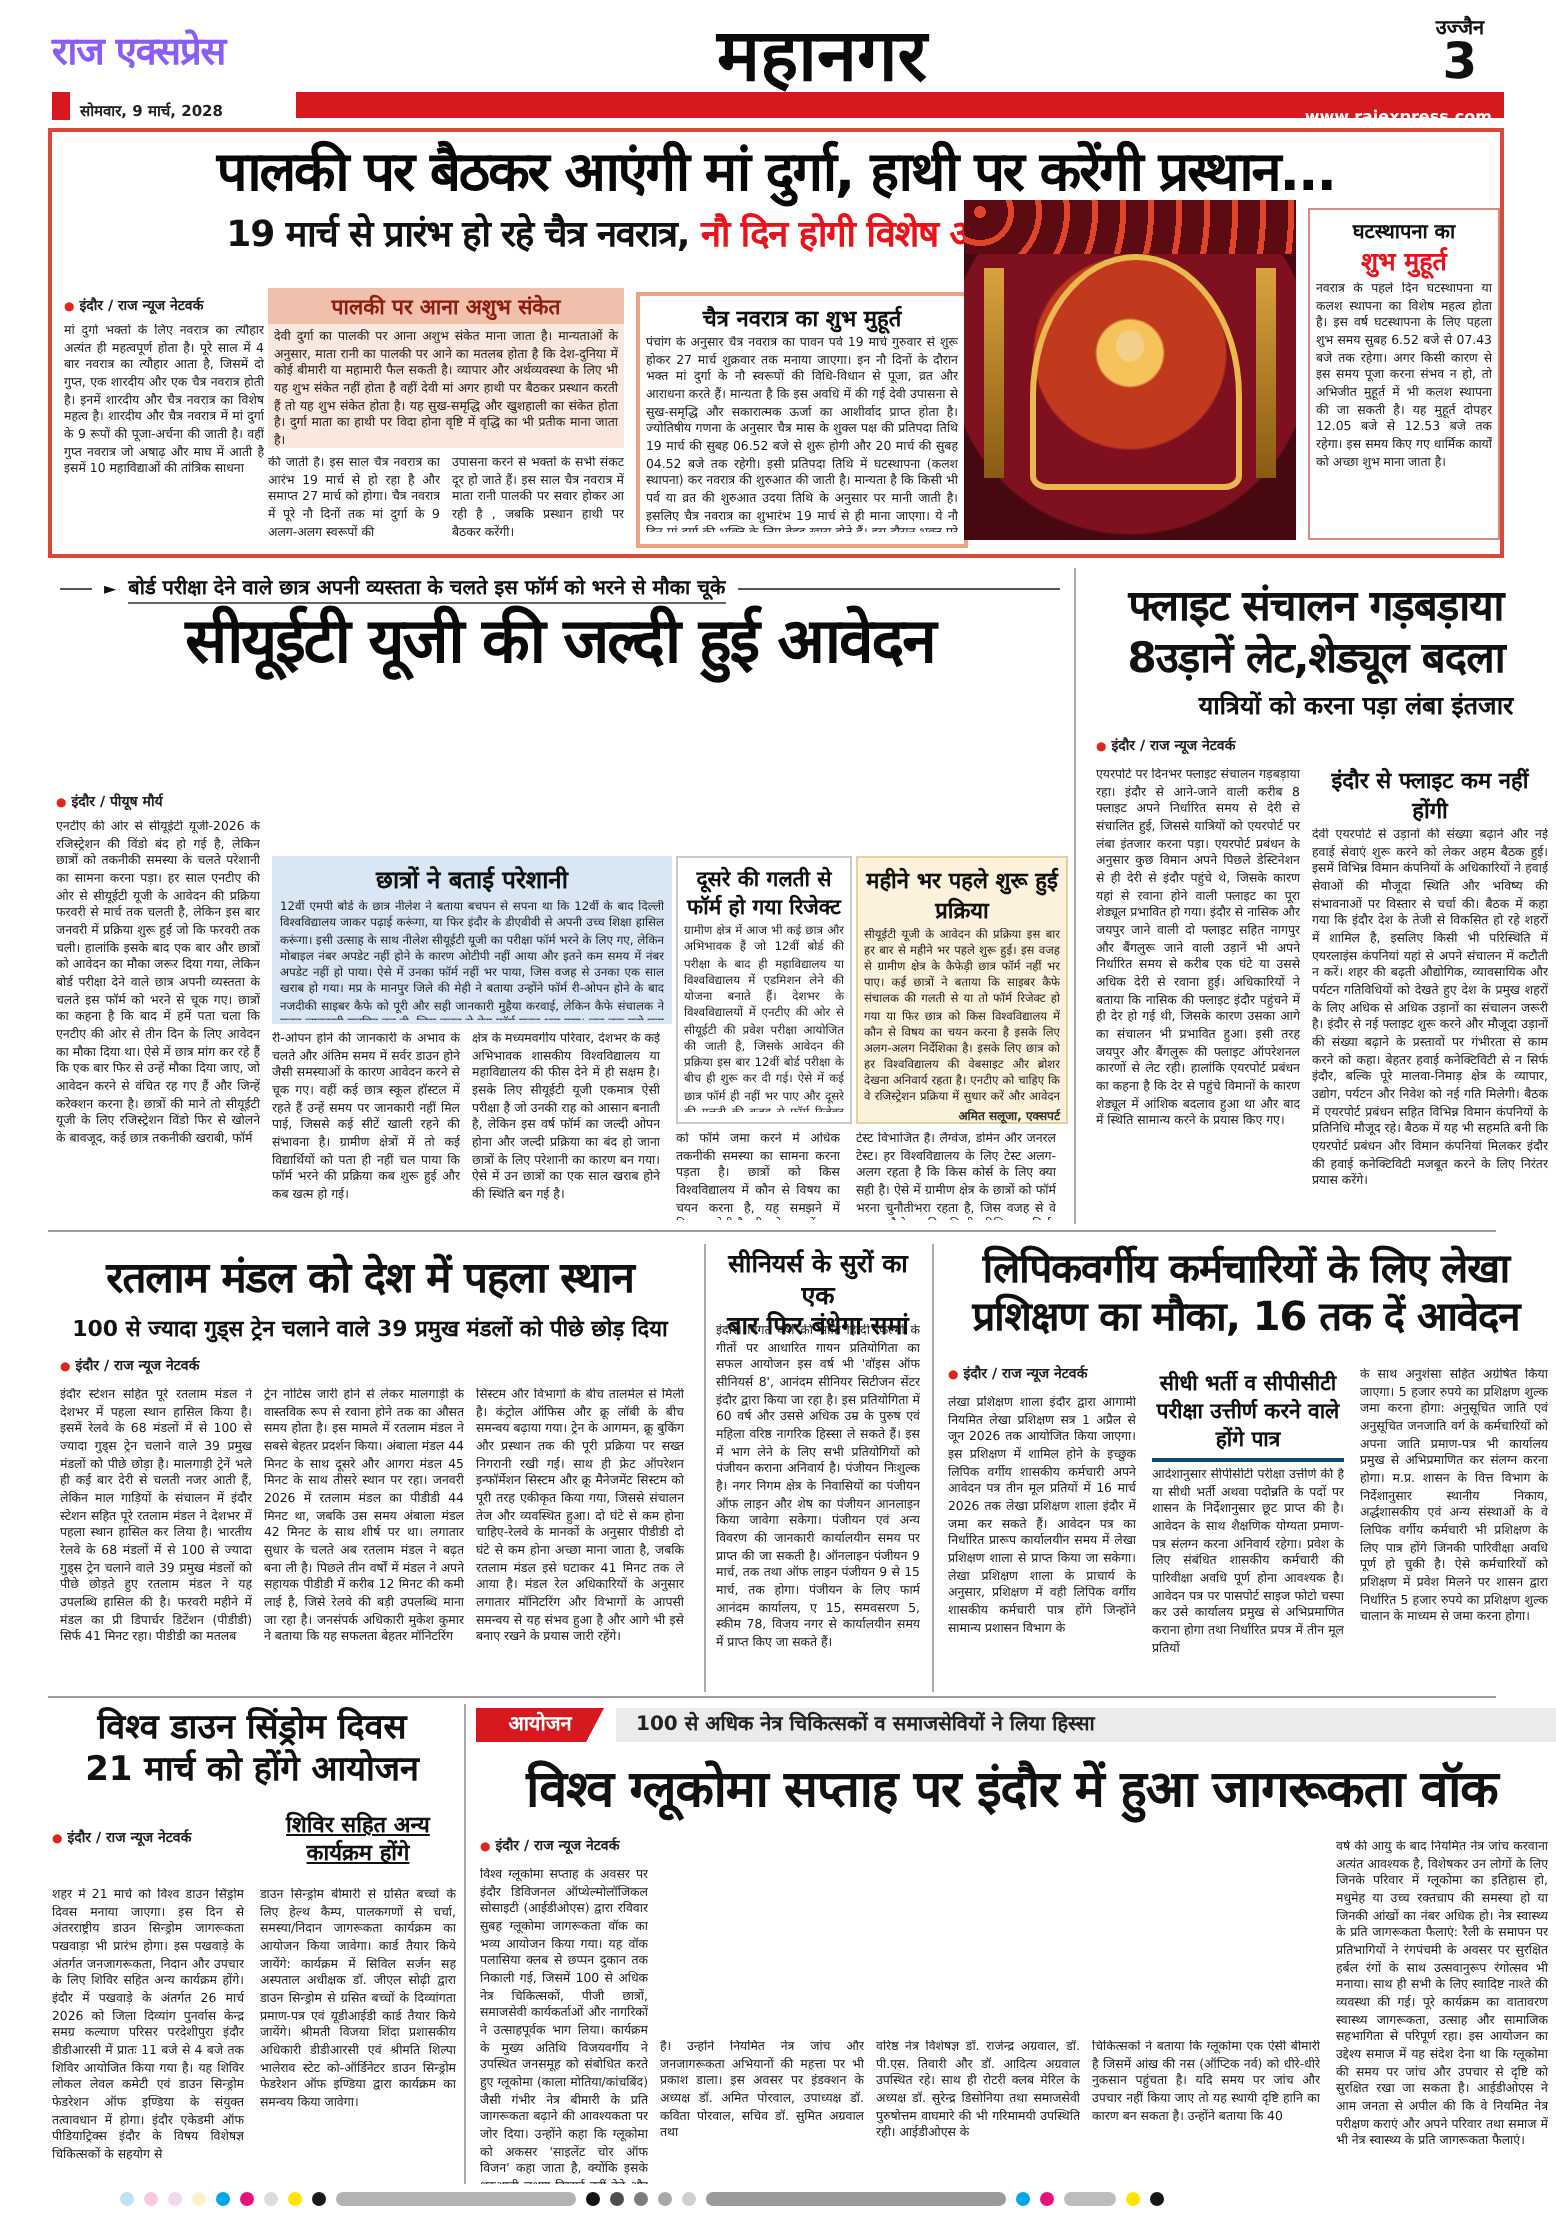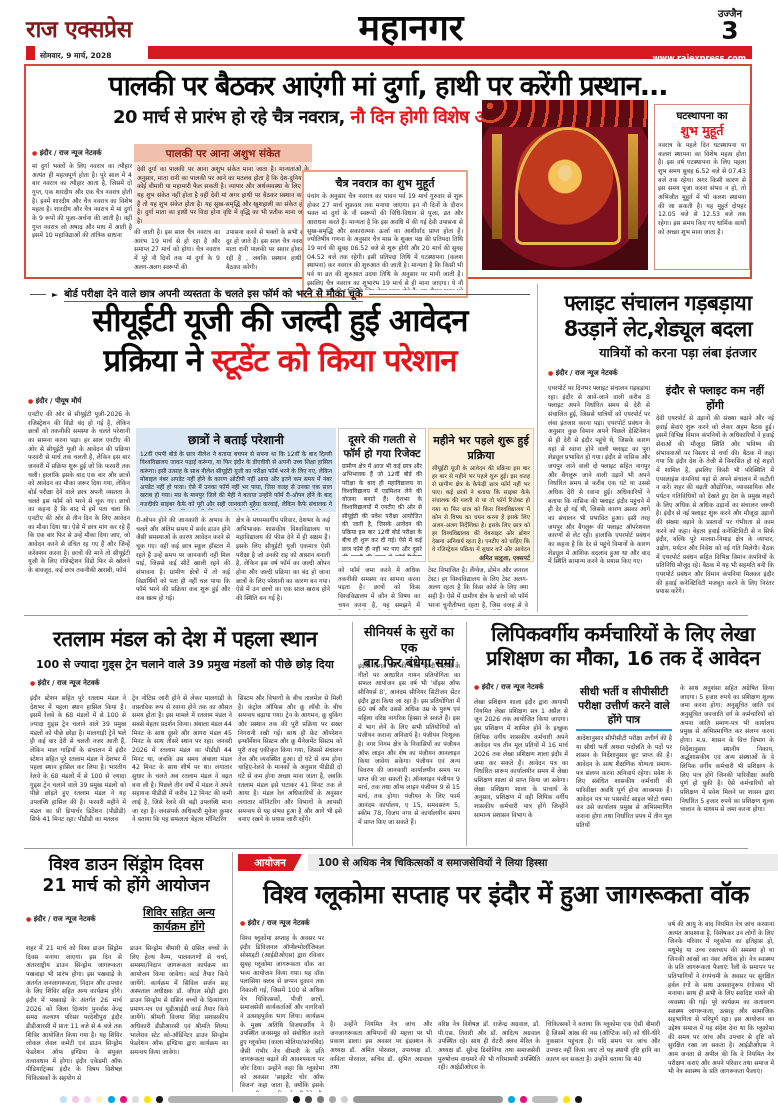--- a/index.html
+++ b/index.html
@@ -1,20 +1,20 @@
 <!DOCTYPE html>
 <html><head>
 <meta charset="utf-8">
 <style>
   html,body{margin:0;padding:0;background:#9a9a9a;}
   .page{position:relative;width:778px;height:1108px;margin:0 auto;background:#ffffff;
         font-family:"DejaVu Sans","Liberation Sans",sans-serif;overflow:hidden;color:#111;}
   .abs{position:absolute;}
   
-  .mast{font-size:23px;font-weight:800;letter-spacing:-0.5px;color:#7f1d1d;}
+  .mast{font-size:19px;font-weight:800;letter-spacing:-0.5px;color:#8b5cf6;}
   .section-title{font-size:36px;font-weight:800;color:#0a0a0a;}
   .ed-city{font-size:10px;font-weight:700;}
   .ed-num{font-size:25px;font-weight:800;line-height:22px;}
   .red-sq{width:9px;height:14px;background:#d6191f;}
   .date-txt{font-size:7.5px;font-weight:700;color:#222;}
   .red-bar{height:13px;background:#d6191f;text-align:right;}
   .url{font-size:8px;font-weight:700;color:#fff;line-height:13px;padding-right:6px;}
   
   .bodytxt{font-size:6.2px;line-height:1.4;text-align:justify;color:#1c1c1c;overflow:hidden;}
   .byline{font-size:7px;font-weight:700;color:#222;white-space:nowrap;}
@@ -57,21 +57,21 @@
   .attrib{font-size:6px;font-weight:700;text-align:right;margin-top:2px;color:#333;}
   
   .flight-hl{font-size:21px;font-weight:800;letter-spacing:-0.5px;text-align:center;}
   .flight-sub{font-size:12.5px;font-weight:800;text-align:center;}
   .subbox-title{font-size:11px;font-weight:700;text-align:center;margin-bottom:2px;}
   
   .mid-hl{font-size:21px;font-weight:800;letter-spacing:-0.5px;text-align:center;}
   .mid-sub{font-size:11px;font-weight:800;text-align:center;}
   .sen-hl{font-size:12.5px;font-weight:800;text-align:center;line-height:1.25;}
   .train-hl{font-size:20px;font-weight:800;letter-spacing:-0.5px;text-align:center;line-height:1.2;}
-  .train-box-title{font-size:10.5px;font-weight:800;text-align:center;border-bottom:2px solid #0ea5e9;padding-bottom:3px;margin-bottom:3px;}
+  .train-box-title{font-size:10.5px;font-weight:800;text-align:center;border-bottom:2px solid #0c4a6e;padding-bottom:3px;margin-bottom:3px;}
   
   .ds-hl{font-size:17px;font-weight:800;text-align:center;line-height:1.25;}
   .ds-sub{font-size:11px;font-weight:800;text-align:center;line-height:1.3;}
   .tag{background:#d6191f;color:#fff;font-size:10px;font-weight:800;text-align:center;line-height:17px;
        clip-path:polygon(0 0,100% 0,86% 100%,0 100%);}
   .kbar{background:#ebebeb;font-size:10px;font-weight:700;line-height:17px;padding-left:10px;color:#222;white-space:nowrap;overflow:hidden;}
   .gl-hl{font-size:25px;font-weight:800;letter-spacing:-0.5px;text-align:center;}
   
   .walk{background:linear-gradient(180deg,#4e6b40 0%,#6d8a55 20%,#cfd3cd 32%,#e9e7e3 48%,#d8d2c9 62%,#b9b1a5 100%);overflow:hidden;border:1px solid #999;}
   .walk .crowd{position:absolute;left:0;right:0;top:30%;height:46%;
@@ -102,38 +102,38 @@
   </div>
   <div class="abs red-sq" style="left:26px;top:46px;"></div>
   <div class="abs date-txt" style="left:40px;top:50px;">सोमवार, 9 मार्च, 2028</div>
   <div class="abs red-bar" style="left:148px;top:46px;width:604px;">
     <span class="url">www.rajexpress.com</span>
   </div>
 
   <div class="abs top-frame" style="left:24px;top:64px;width:724px;height:211px;">
     <div class="abs top-hl" style="left:2px;right:2px;top:0;">पालकी पर बैठकर आएंगी मां दुर्गा, हाथी पर करेंगी प्रस्थान...</div>
     <div class="abs top-sub" style="left:50px;top:38px;width:490px;">
-      <span>20 मार्च से प्रारंभ हो रहे चैत्र नवरात्र,</span><span class="red"> नौ दिन होगी विशेष आराधना</span>
+      <span>19 मार्च से प्रारंभ हो रहे चैत्र नवरात्र,</span><span class="red"> नौ दिन होगी विशेष आराधना</span>
     </div>
     <div class="abs byline" style="left:6px;top:82px;">
       <span class="dot">●</span>
       <span>इंदौर / राज न्यूज नेटवर्क</span>
     </div>
     <div class="abs bodytxt" style="left:6px;top:96px;width:100px;height:106px;">मां दुर्गा भक्तों के लिए नवरात्र का त्यौहार अत्यंत ही महत्वपूर्ण होता है। पूरे साल में 4 बार नवरात्र का त्यौहार आता है, जिसमें दो गुप्त, एक शारदीय और एक चैत्र नवरात्र होती है। इनमें शारदीय और चैत्र नवरात्र का विशेष महत्व है। शारदीय और चैत्र नवरात्र में मां दुर्गा के 9 रूपों की पूजा-अर्चना की जाती है। वहीं गुप्त नवरात्र जो अषाढ़ और माघ में आती है इसमें 10 महाविद्याओं की तांत्रिक साधना</div>
 
     <div class="abs" style="left:108px;top:78px;width:178px;">
       <div class="box-title-pink">पालकी पर आना अशुभ संकेत</div>
       <div class="palki-body bodytxt" style="height:56px;">देवी दुर्गा का पालकी पर आना अशुभ संकेत माना जाता है। मान्यताओं के अनुसार, माता रानी का पालकी पर आने का मतलब होता है कि देश-दुनिया में कोई बीमारी या महामारी फैल सकती है। व्यापार और अर्थव्यवस्था के लिए भी यह शुभ संकेत नहीं होता है वहीं देवी मां अगर हाथी पर बैठकर प्रस्थान करती हैं तो यह शुभ संकेत होता है। यह सुख-समृद्धि और खुशहाली का संकेत होता है। दुर्गा माता का हाथी पर विदा होना वृष्टि में वृद्धि का भी प्रतीक माना जाता है।</div>
       <div style="display:flex;gap:6px;margin-top:4px;">
         <div class="bodytxt" style="width:86px;height:58px;">की जाती है। इस साल चैत्र नवरात्र का आरंभ 19 मार्च से हो रहा है और समाप्त 27 मार्च को होगा। चैत्र नवरात्र में पूरे नौ दिनों तक मां दुर्गा के 9 अलग-अलग स्वरूपों की</div>
         <div class="bodytxt" style="width:86px;height:58px;">उपासना करने से भक्तों के सभी संकट दूर हो जाते हैं। इस साल चैत्र नवरात्र में माता रानी पालकी पर सवार होकर आ रही है , जबकि प्रस्थान हाथी पर बैठकर करेंगी।</div>
       </div>
     </div>
 
-    <div class="abs muhurt" style="left:276px;top:80px;width:156px;height:118px;margin-top:24px;">
+    <div class="abs muhurt" style="left:292px;top:80px;width:156px;height:118px;">
       <div class="muhurt-title">चैत्र नवरात्र का शुभ मुहूर्त</div>
       <div class="bodytxt" style="height:98px;">पंचांग के अनुसार चैत्र नवरात्र का पावन पर्व 19 मार्च गुरुवार से शुरू होकर 27 मार्च शुक्रवार तक मनाया जाएगा। इन नौ दिनों के दौरान भक्त मां दुर्गा के नौ स्वरूपों की विधि-विधान से पूजा, व्रत और आराधना करते हैं। मान्यता है कि इस अवधि में की गई देवी उपासना से सुख-समृद्धि और सकारात्मक ऊर्जा का आशीर्वाद प्राप्त होता है। ज्योतिषीय गणना के अनुसार चैत्र मास के शुक्ल पक्ष की प्रतिपदा तिथि 19 मार्च की सुबह 06.52 बजे से शुरू होगी और 20 मार्च की सुबह 04.52 बजे तक रहेगी। इसी प्रतिपदा तिथि में घटस्थापना (कलश स्थापना) कर नवरात्र की शुरुआत की जाती है। मान्यता है कि किसी भी पर्व या व्रत की शुरुआत उदया तिथि के अनुसार पर मानी जाती है। इसलिए चैत्र नवरात्र का शुभारंभ 19 मार्च से ही माना जाएगा। ये नौ दिन मां दुर्गा की भक्ति के लिए बेहद खास होते हैं। इस दौरान भक्त पूरे विधि-विधान से पूजा करते हैं। नवरात्र का समापन 27 मार्च को राम नवमी के दिन होगा।</div>
     </div>
 
     <div class="abs durga" style="left:456px;top:34px;width:166px;height:170px;">
       <div class="flowers"></div>
       <div class="arch"></div>
       <div class="pillar" style="left:6%;"></div>
       <div class="pillar" style="right:6%;"></div>
       <div class="face"></div>
@@ -146,23 +146,20 @@
     </div>
   </div>
 
   <div class="abs kicker" style="left:30px;top:286px;width:500px;justify-content:center;">
     <div class="rule"></div>
     <span class="arrow">►</span>
     <span class="ktxt">बोर्ड परीक्षा देने वाले छात्र अपनी व्यस्तता के चलते इस फॉर्म को भरने से मौका चूके</span>
     <div class="rule" style="flex:1;"></div>
   </div>
   <div class="abs cuet-hl" style="left:24px;top:298px;width:512px;">सीयूईटी यूजी की जल्दी हुई आवेदन</div>
-  <div class="abs cuet-hl" style="left:24px;top:338px;width:512px;">
-    <span>प्रक्रिया ने </span><span class="red">स्टूडेंट को किया परेशान</span>
-  </div>
   <div class="abs byline" style="left:28px;top:396px;">
     <span class="dot">●</span>
     <span>इंदौर / पीयूष मौर्य</span>
   </div>
   <div class="abs bodytxt" style="left:28px;top:410px;width:102px;height:200px;">एनटीए की ओर से सीयूईटी यूजी-2026 के रजिस्ट्रेशन की विंडो बंद हो गई है, लेकिन छात्रों को तकनीकी समस्या के चलते परेशानी का सामना करना पड़ा। हर साल एनटीए की ओर से सीयूईटी यूजी के आवेदन की प्रक्रिया फरवरी से मार्च तक चलती है, लेकिन इस बार जनवरी में प्रक्रिया शुरू हुई जो कि फरवरी तक चली। हालांकि इसके बाद एक बार और छात्रों को आवेदन का मौका जरूर दिया गया, लेकिन बोर्ड परीक्षा देने वाले छात्र अपनी व्यस्तता के चलते इस फॉर्म को भरने से चूक गए। छात्रों का कहना है कि बाद में हमें पता चला कि एनटीए की ओर से तीन दिन के लिए आवेदन का मौका दिया था। ऐसे में छात्र मांग कर रहे हैं कि एक बार फिर से उन्हें मौका दिया जाए, जो आवेदन करने से वंचित रह गए हैं और जिन्हें करेक्शन करना है। छात्रों की माने तो सीयूईटी यूजी के लिए रजिस्ट्रेशन विंडो फिर से खोलने के बावजूद, कई छात्र तकनीकी खराबी, फॉर्म</div>
 
   <div class="abs bluebox" style="left:136px;top:428px;width:192px;height:78px;">
     <div class="bt">छात्रों ने बताई परेशानी</div>
     <div class="bodytxt" style="height:60px;font-size:5.9px;">12वीं एमपी बोर्ड के छात्र नीलेश ने बताया बचपन से सपना था कि 12वीं के बाद दिल्ली विश्वविद्यालय जाकर पढ़ाई करूंगा, या फिर इंदौर के डीएवीवी से अपनी उच्च शिक्षा हासिल करूंगा। इसी उत्साह के साथ नीलेश सीयूईटी यूजी का परीक्षा फॉर्म भरने के लिए गए, लेकिन मोबाइल नंबर अपडेट नहीं होने के कारण ओटीपी नहीं आया और इतने कम समय में नंबर अपडेट नहीं हो पाया। ऐसे में उनका फॉर्म नहीं भर पाया, जिस वजह से उनका एक साल खराब हो गया। मप्र के मानपुर जिले की मेही ने बताया उन्होंने फॉर्म री-ओपन होने के बाद नजदीकी साइबर कैफे को पूरी और सही जानकारी मुहैया करवाई, लेकिन कैफे संचालक ने गलत जानकारी सबमिट कर दी, जिस वजह से मेरा फॉर्म गलत भरा गया। जब तक मुझे पता चला तब तक करेक्शन विंडो भी बंद हो गई थी। मेही ने बताया ऐसा कई छात्रों के साथ हुआ।</div>
   </div>

